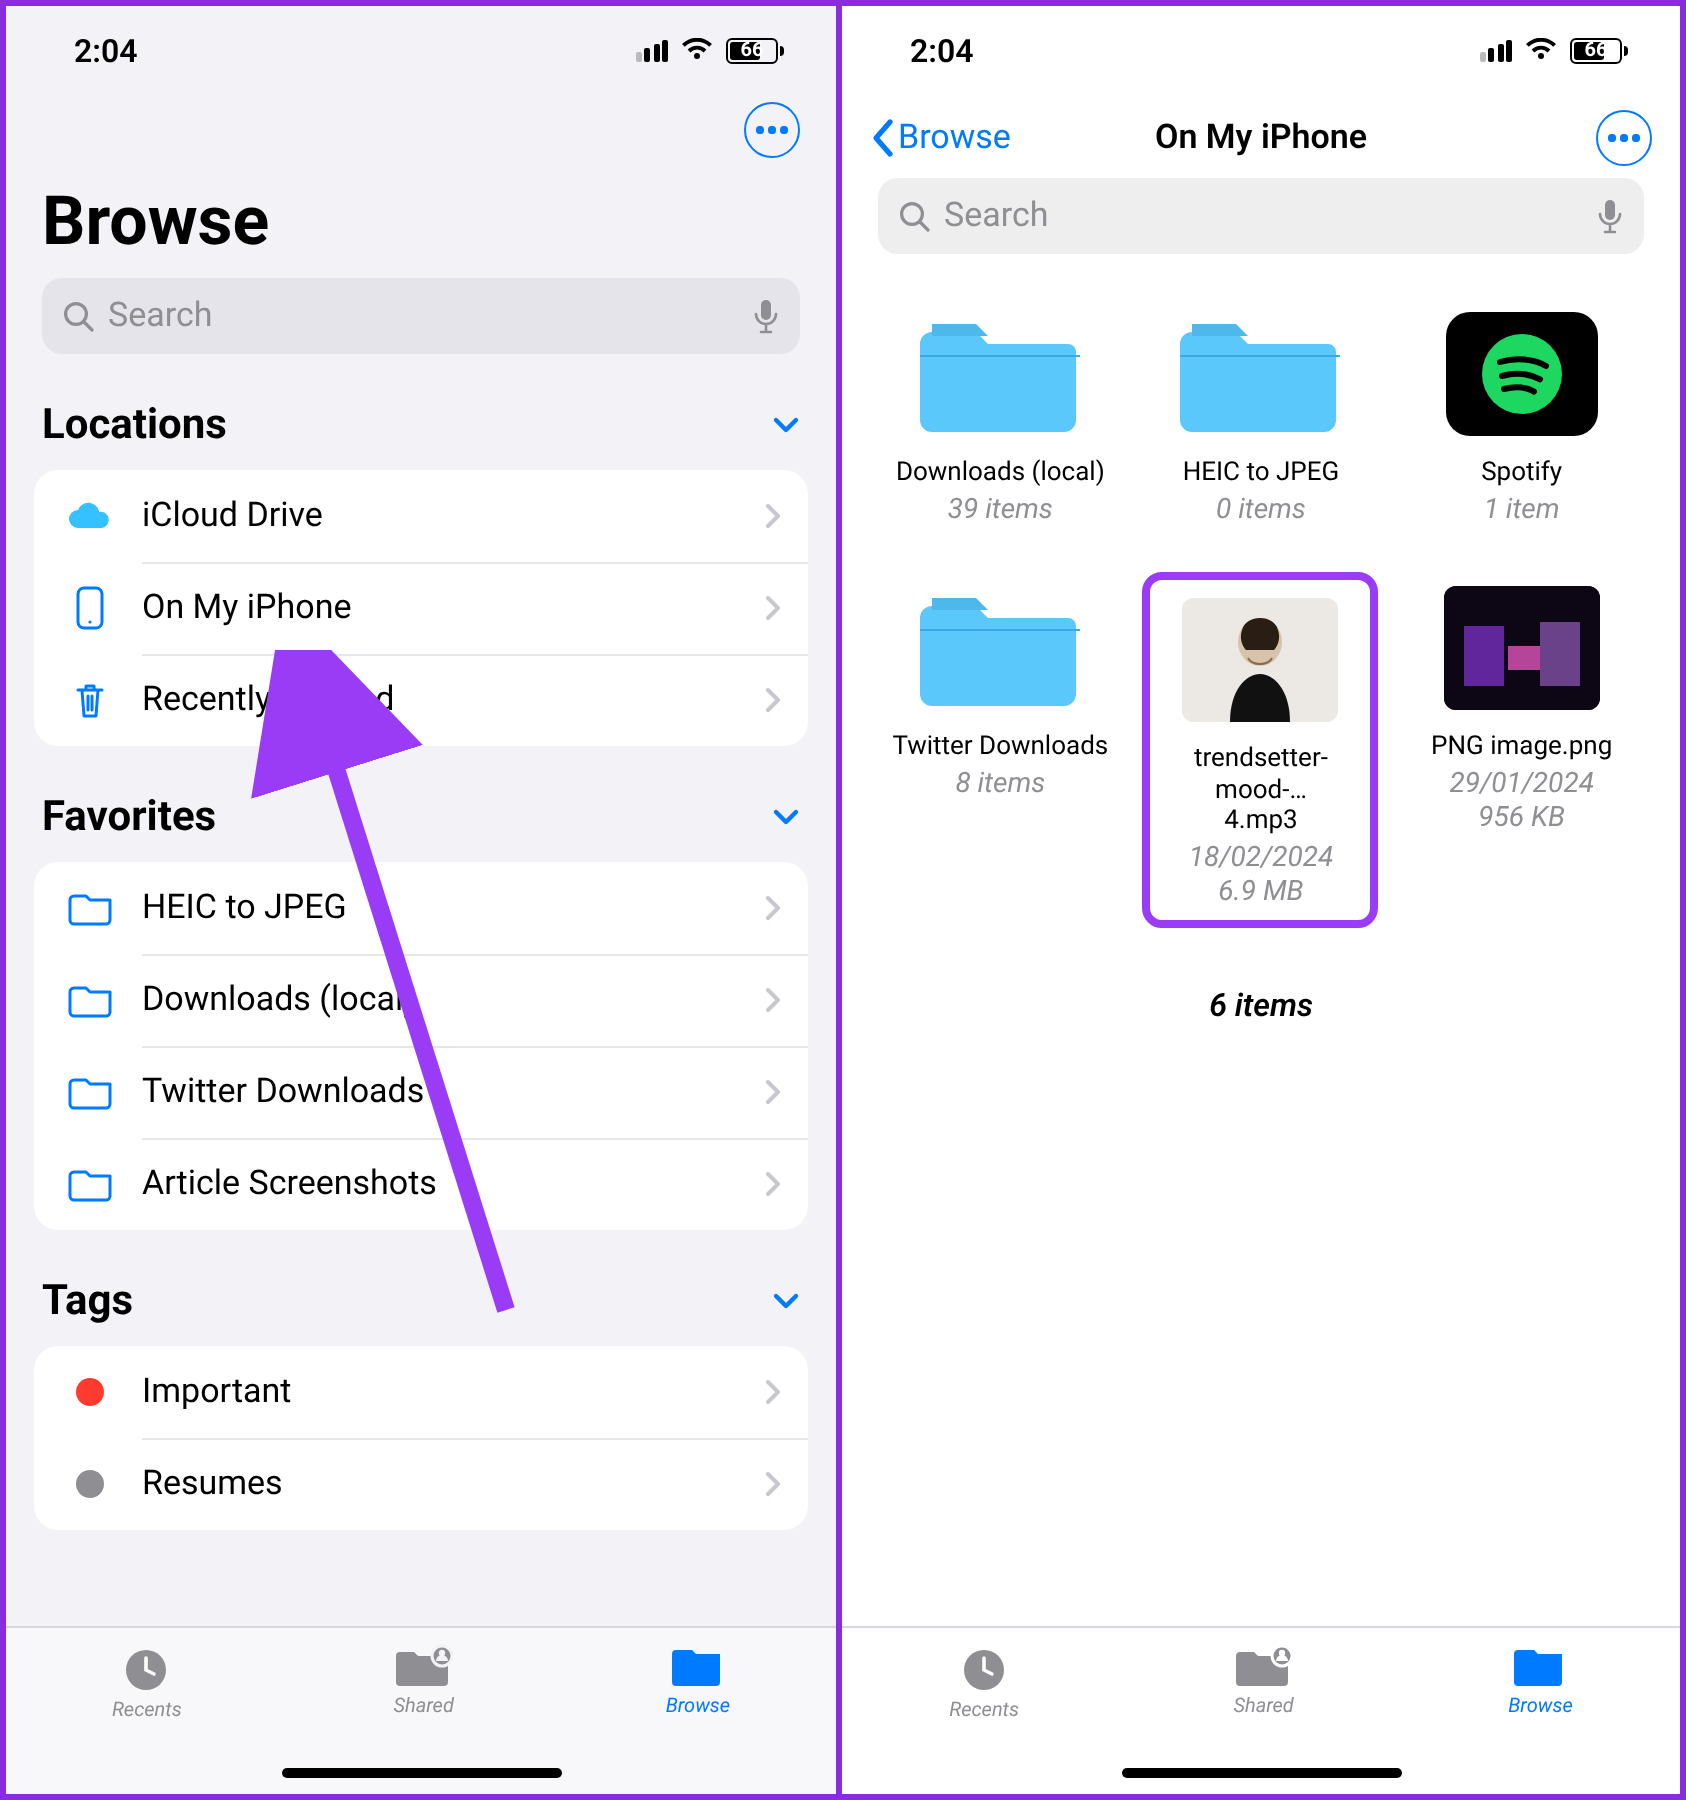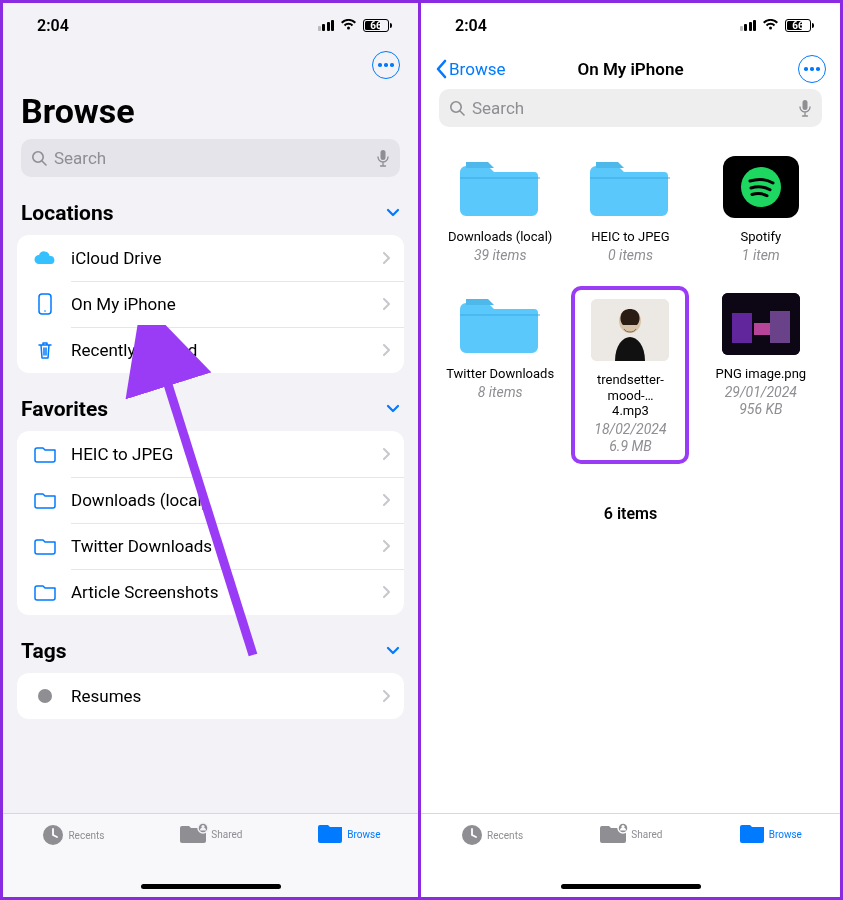--- a/index.html
+++ b/index.html
@@ -65,21 +65,21 @@
   .row .label { flex:1; font-size:17px; color:#000; }
   .row .chev { color:#c7c7cc; }
   .tag-dot { width:14px; height:14px; border-radius:50%; }
   .ic svg { display:block; }
 
   .tabbar {
     position:absolute; bottom:0; left:0; right:0; height:84px; background:rgba(248,248,250,0.96);
     border-top:1px solid #d8d8dc; display:flex; justify-content:space-around; align-items:flex-start;
     padding-top:8px;
   }
-  .tabbar .tab { display:flex; flex-direction:row; align-items:center; gap:2px; font-size:10px; color:#8e8e93; }
+  .tabbar .tab { display:flex; flex-direction:column; align-items:center; gap:2px; font-size:10px; color:#8e8e93;font-style:italic; }
   .tabbar .tab.active { color:#007aff; }
   .homebar { position:absolute; bottom:8px; left:50%; transform:translateX(-50%); width:140px; height:5px; background:#000; border-radius:3px; }
 
   
   .arrow-ov { position:absolute; pointer-events:none; z-index:50; }
 
   
   .nav2 {
     display:flex; align-items:center; padding: 8px 14px 6px; position:relative;
   }
@@ -96,21 +96,21 @@
   .gitem .name { font-size:13px; color:#000; line-height:1.2; margin-bottom:2px; word-break:break-word; }
   .gitem .meta { font-size:14px; color:#8e8e93; line-height:1.25;font-style:italic; }
   .gitem.highlight { outline:4px solid #9a3cf5; border-radius:6px; padding:6px 14px 4px; }
   .folder-svg { width:80px; height:62px; }
   .app-tile {
     width:76px; height:62px; background:#000; border-radius:12px; display:flex; align-items:center; justify-content:center;
   }
   .img-thumb { width:78px; height:62px; border-radius:6px; background:#ddd; overflow:hidden; position:relative; display:flex; align-items:center; justify-content:center; }
   .img-thumb.person { background:#e8e8e8; }
   .img-thumb.game { background:#1a0a1a; }
-  .count-footer { text-align:center; font-size:16px; font-weight:600; color:#000; margin-top:44px; }
+  .count-footer { text-align:center; font-size:16px; font-weight:600; color:#000; margin-top:33px;font-style:italic; }
 
   .phone .content { flex:1; overflow:hidden; position:relative; }
   .scroll { position:absolute; inset:0; overflow:hidden; }
   .phone2-bg { background:#fff; }
 </style>
 </head>
 <body>
 
 <div class="phone">
   <div class="status-bar">
@@ -260,20 +260,29 @@
 
       <div class="section-hdr">
         <span>Tags</span>
         <svg class="chev-down" width="14" height="10" viewBox="0 0 14 10">
             <path d="M2 2l5 5 5-5" stroke="#007aff" stroke-width="2.2" fill="none" stroke-linecap="round" stroke-linejoin="round"></path>
           </svg>
       </div>
       <div class="card" style="margin-bottom:100px">
         <div class="row">
           <span class="ic">
+              <span class="tag-dot" style="background:#ff3b30"></span>
+            </span>
+          <span class="label">Important</span>
+          <svg class="chev" width="8" height="14" viewBox="0 0 8 14">
+              <path d="M2 2l5 5-5 5" stroke="#c7c7cc" stroke-width="2" fill="none" stroke-linecap="round" stroke-linejoin="round"></path>
+            </svg>
+        </div>
+        <div class="row">
+          <span class="ic">
               <span class="tag-dot" style="background:#8e8e93"></span>
             </span>
           <span class="label">Resumes</span>
           <svg class="chev" width="8" height="14" viewBox="0 0 8 14">
               <path d="M2 2l5 5-5 5" stroke="#c7c7cc" stroke-width="2" fill="none" stroke-linecap="round" stroke-linejoin="round"></path>
             </svg>
         </div>
       </div>
     </div>
 

